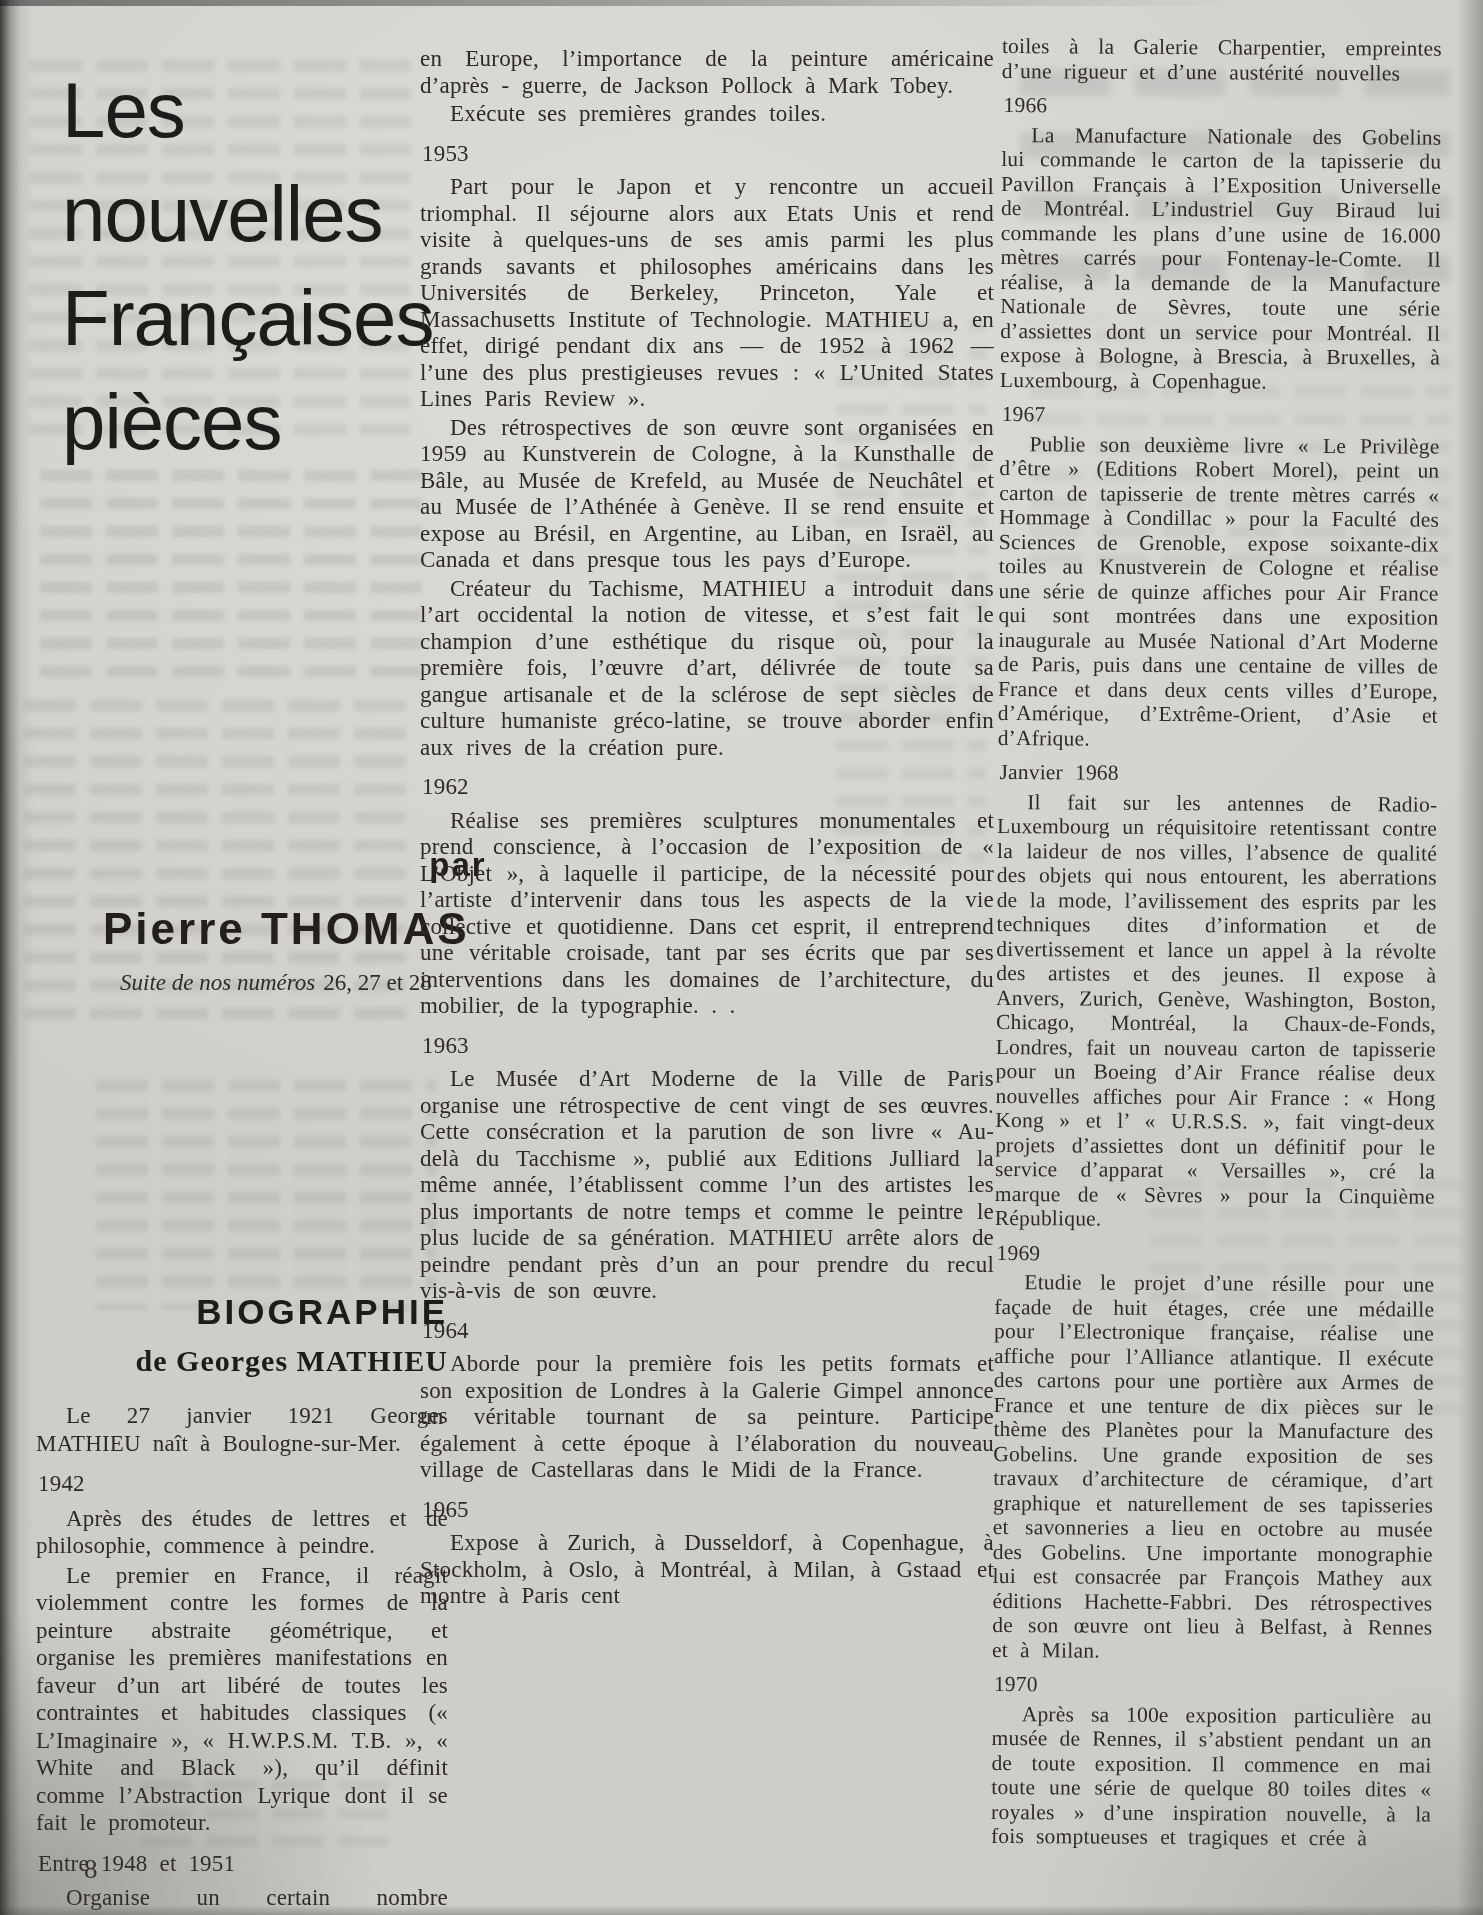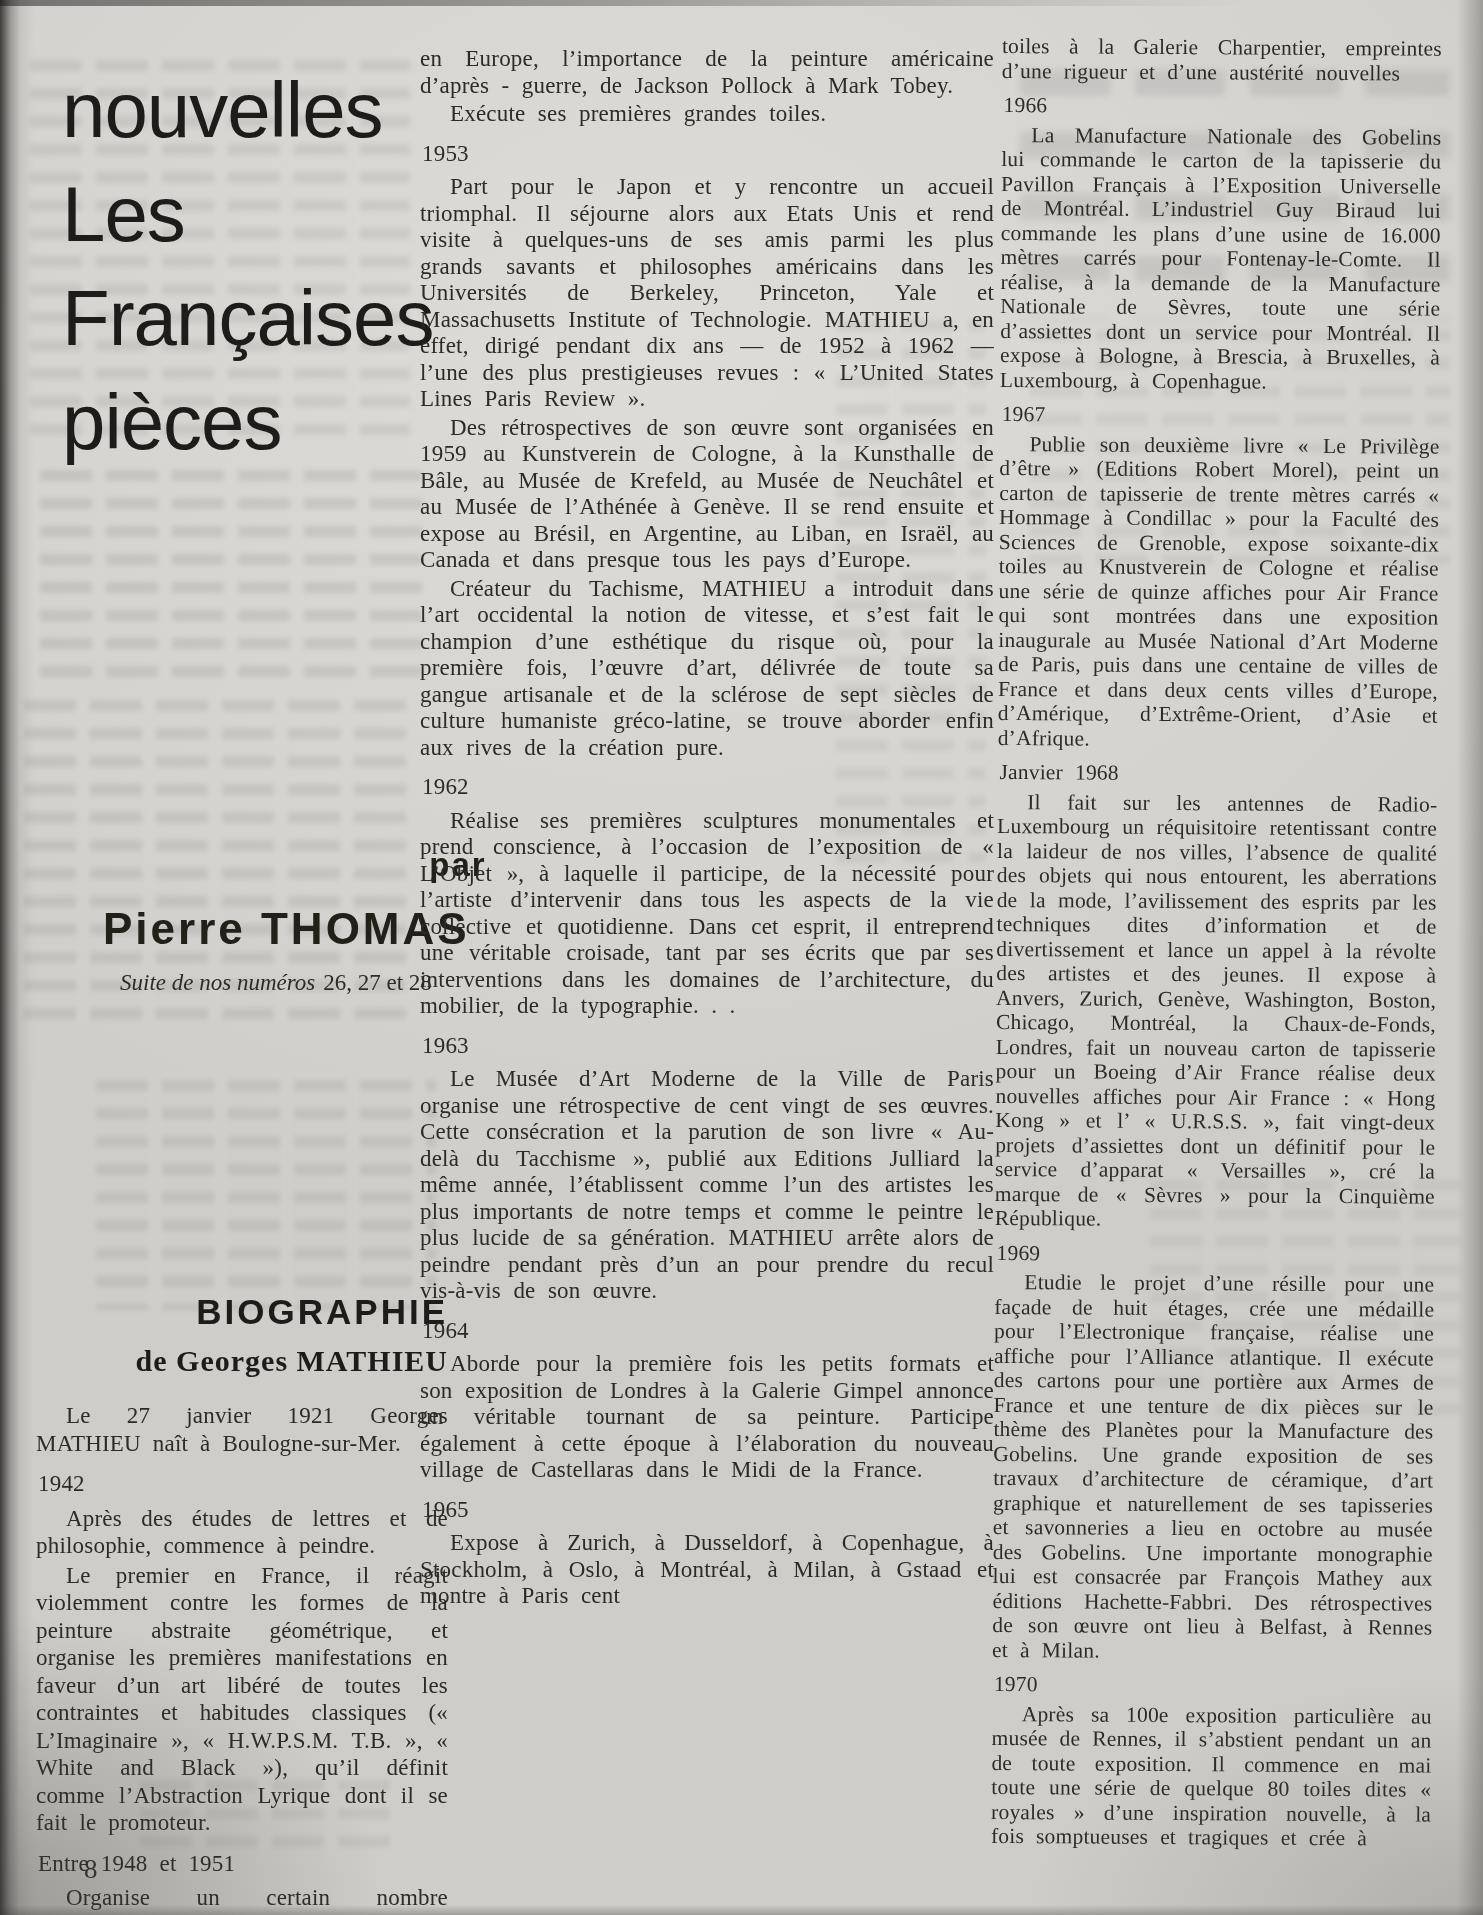--- a/index.html
+++ b/index.html
@@ -76,22 +76,22 @@
   <div class="ghost" style="left:40px;top:470px;width:390px;height:210px;opacity:.12;"></div>
   <div class="ghost" style="left:24px;top:700px;width:395px;height:320px;opacity:.11;"></div>
   <div class="ghost" style="left:96px;top:1080px;width:340px;height:230px;opacity:.10;"></div>
   <div class="ghost" style="left:140px;top:1780px;width:260px;height:80px;opacity:.08;"></div>
   <div class="ghost big" style="left:1020px;top:70px;width:430px;height:250px;opacity:.10;"></div>
   <div class="ghost" style="left:1030px;top:330px;width:420px;height:240px;opacity:.07;"></div>
   <div class="ghost" style="left:836px;top:320px;width:150px;height:560px;opacity:.08;"></div>
   <div class="ghost" style="left:1150px;top:1180px;width:310px;height:240px;opacity:.06;"></div>
 
   <div class="title">
+    <div>Les</div>
     <div>nouvelles</div>
-    <div>Les</div>
     <div>Françaises</div>
     <div>pièces</div>
   </div>
 
   <div class="byline">
     <div class="par">par</div>
     <div class="name">Pierre THOMAS</div>
     <div class="suite">
       <span class="it">Suite de nos numéros</span><span class="rm">26, 27 et 28</span>
     </div>

